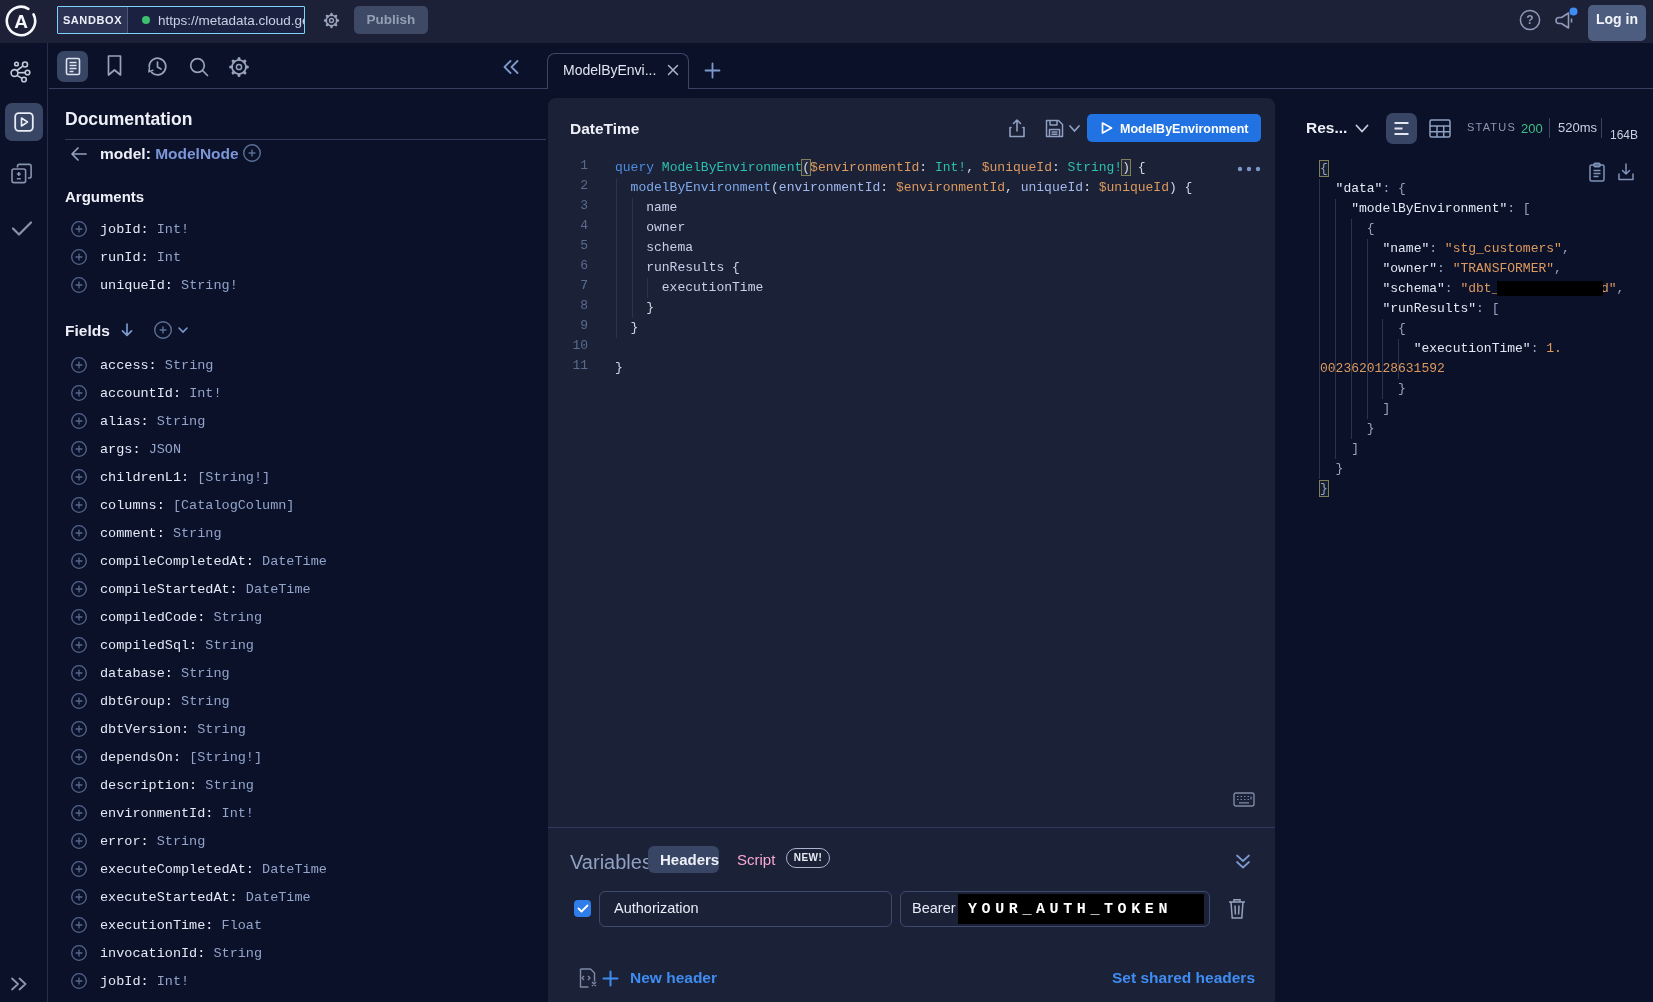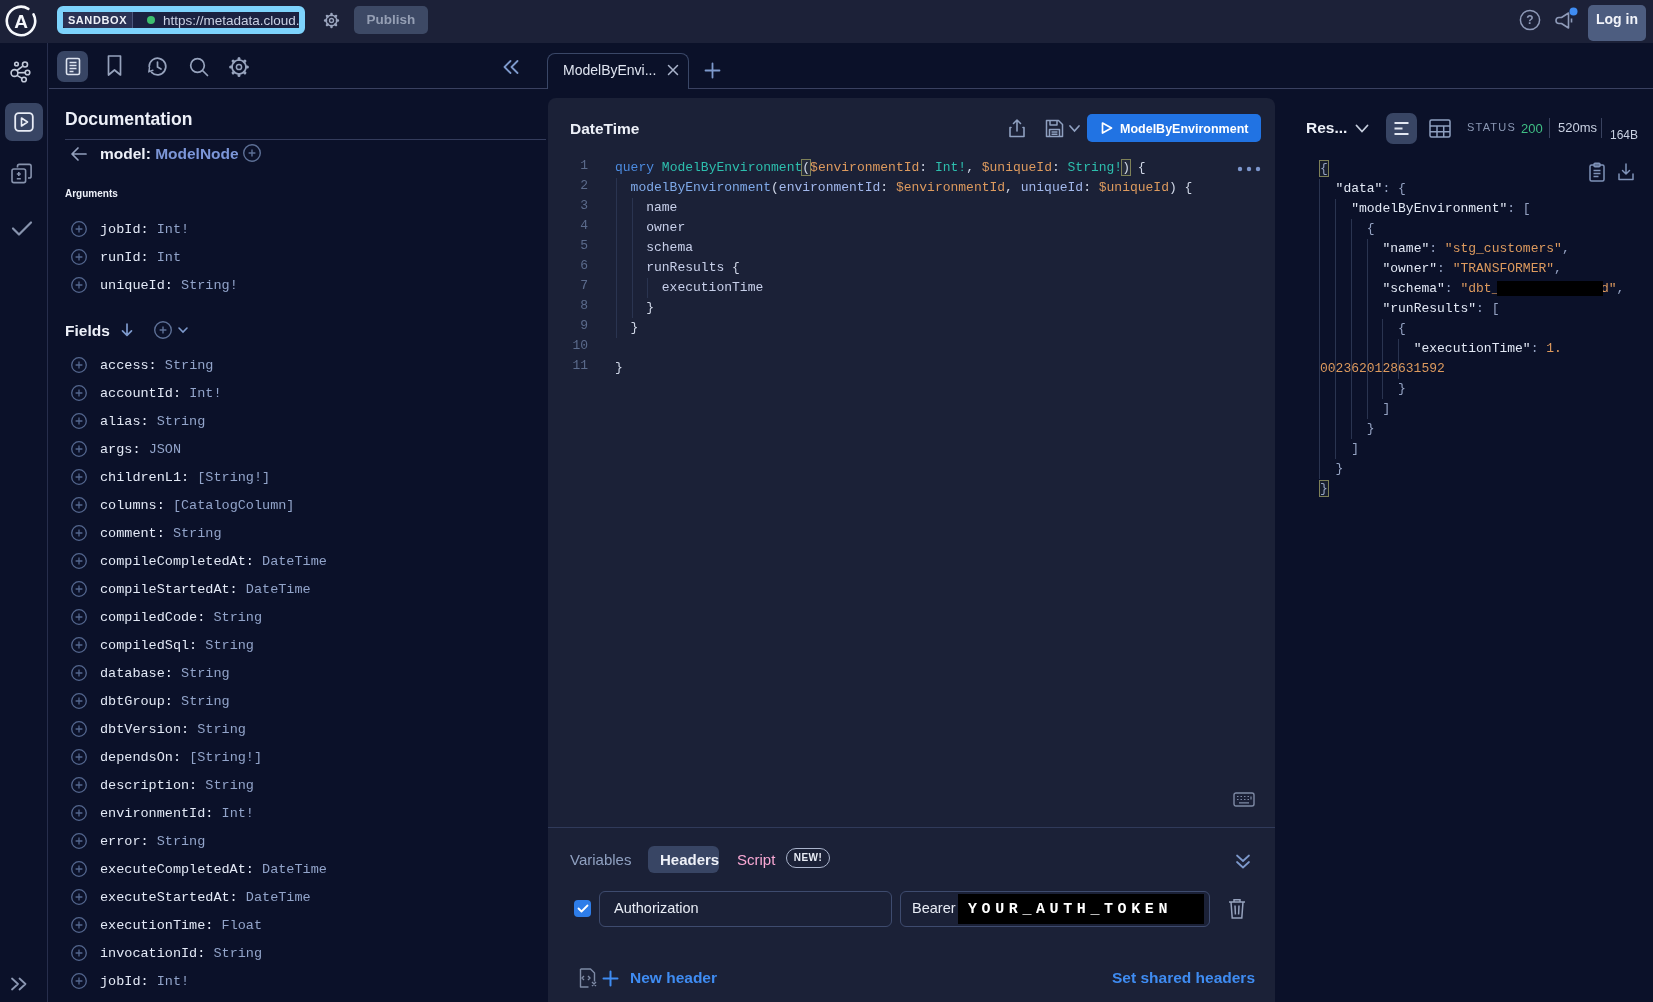--- a/index.html
+++ b/index.html
@@ -18,21 +18,21 @@
 .jk{color:#e2e8f5}.js{color:#dd9a5e}.jp{color:#94a2c2}
 .bx{outline:1px solid #7e8158;outline-offset:0px;background:rgba(130,135,85,.10)}
 .guide{position:absolute;width:1px;background:#2a3450}
 </style></head><body>
 
 <div id="topbar">
  <svg class="abs" style="left:4px;top:4px" width="34" height="34" viewBox="0 0 34 34">
   <circle cx="17" cy="17" r="14.2" fill="none" stroke="#f6f8fc" stroke-width="2.6" stroke-dasharray="81 8.2" stroke-linecap="round" transform="rotate(-28 17 17)"></circle>
   <text x="17" y="23.5" text-anchor="middle" font-family="Liberation Sans" font-size="19" font-weight="bold" fill="#f6f8fc">A</text>
  </svg>
- <div class="abs" style="left:57px;top:6px;width:248px;height:28px;border:6px solid #7dd3fc;border-radius:6px;display:flex">
+ <div class="abs" style="left:57px;top:6px;width:248px;height:28px;border:1px solid #7dd3fc;border-radius:1px;display:flex">
    <div style="width:70px;background:#2b3254;border-right:1px solid #4b567c;border-radius:3px 0 0 3px;color:#eef1f8;font-weight:bold;font-size:11px;letter-spacing:.6px;display:flex;align-items:center;justify-content:center">SANDBOX</div>
    <div style="flex:1;display:flex;align-items:center;padding-left:14px;background:#1b2140;border-radius:0 4px 4px 0;overflow:hidden">
      <span style="width:8px;height:8px;border-radius:50%;background:#3dbf6e;flex:none"></span>
      <span style="color:#c9d1e4;font-size:13.5px;margin-left:8px;white-space:nowrap">https://metadata.cloud.getd</span>
    </div>
  </div>
  <svg class="abs" style="left:322px;top:11px" width="19" height="19" viewBox="0 0 20 20">
    <g fill="none" stroke="#9aa4bd">
    <circle cx="10" cy="10" r="5.6" stroke-width="1.6"></circle>
    <circle cx="10" cy="10" r="2.1" stroke-width="1.4"></circle>
@@ -126,21 +126,21 @@
 <div class="head" style="left:65px;top:109px;font-size:17.5px">Documentation</div>
 <div class="hline" style="left:65px;top:139px;width:481px;background:#343c5c"></div>
 <svg class="abs" style="left:70px;top:146px" width="18" height="16" viewBox="0 0 18 16">
  <path d="M8 2L2 8l6 6M2.5 8H16" fill="none" stroke="#93a0bd" stroke-width="1.7" stroke-linecap="round" stroke-linejoin="round"></path>
 </svg>
 <div class="head" style="left:100px;top:145px;font-size:15.5px">model: <span style="color:#7c96d8">ModelNode</span></div>
 <svg style="position:absolute;left:243px;top:144px" width="18" height="18">
     <circle cx="9" cy="9" r="8.3" fill="none" stroke="#5d7096" stroke-width="1.4"></circle>
     <path d="M9 5.6V12.4M5.6 9H12.4" stroke="#5d7096" stroke-width="1.4" fill="none"></path>
   </svg>
-<div class="head" style="left:65px;top:188px;font-size:10px">Arguments</div>
+<div class="head" style="left:65px;top:188px;font-size:15px">Arguments</div>
 <svg style="position:absolute;left:70px;top:220px" width="18" height="18">
     <circle cx="9" cy="9" r="7.3" fill="none" stroke="#54678f" stroke-width="1.3"></circle>
     <path d="M9 5.6V12.4M5.6 9H12.4" stroke="#54678f" stroke-width="1.3" fill="none"></path>
   </svg>
 <div class="mrow" style="left:100px;top:222px"><span class="fname">jobId:</span> <span class="ftype">Int!</span></div>
 <svg style="position:absolute;left:70px;top:248px" width="18" height="18">
     <circle cx="9" cy="9" r="7.3" fill="none" stroke="#54678f" stroke-width="1.3"></circle>
     <path d="M9 5.6V12.4M5.6 9H12.4" stroke="#54678f" stroke-width="1.3" fill="none"></path>
   </svg>
 <div class="mrow" style="left:100px;top:250px"><span class="fname">runId:</span> <span class="ftype">Int</span></div>
@@ -344,21 +344,21 @@
         <circle cx="21" cy="3" r="2.2"></circle>
       </g>
     </svg>
 </div>
 <svg class="abs" style="left:1233px;top:792px" width="22" height="15" viewBox="0 0 22 15">
  <rect x="1" y="1" width="20" height="13" rx="2" fill="none" stroke="#7e8aa5" stroke-width="1.4"></rect>
  <path d="M4 4.5h1.5M7.5 4.5H9M11 4.5h1.5M14.5 4.5H16M4 7.5h1.5M7.5 7.5H9M11 7.5h1.5M14.5 7.5H16M18 4.5v3M6 10.8h10" stroke="#7e8aa5" stroke-width="1.2"></path>
 </svg>
 
 <div class="hline" style="left:548px;top:827px;width:727px;background:#303a5a"></div>
-<div class="abs" style="left:570px;top:851px;font-size:15px;color:#8fa0c0">Variables</div>
+<div class="abs" style="left:570px;top:851px;font-size:20px;color:#8fa0c0">Variables</div>
 <div class="abs" style="left:648px;top:846px;width:71px;height:27px;background:#384564;border-radius:6px"></div>
 <div class="abs" style="left:660px;top:851px;font-size:15px;font-weight:bold;color:#eef1f8">Headers</div>
 <div class="abs" style="left:737px;top:851px;font-size:15px;color:#f9a8d4">Script</div>
 <div class="abs" style="left:786px;top:848px;width:44px;height:20px;border:1.5px solid #aab4cc;border-radius:10px;color:#e8ecf5;font-size:10px;font-weight:bold;letter-spacing:.5px;text-align:center;line-height:18px">NEW!</div>
 <svg class="abs" style="left:1234px;top:853px" width="18" height="17" viewBox="0 0 18 17">
  <g fill="none" stroke="#7d99cc" stroke-width="1.7" stroke-linecap="round" stroke-linejoin="round">
   <path d="M3 2.5l6 5.5 6-5.5M3 9l6 5.5L15 9"></path>
     </g>
 </svg>
 <div class="abs" style="left:574px;top:900px;width:17px;height:17px;background:#2e7de9;border-radius:4px"></div>

